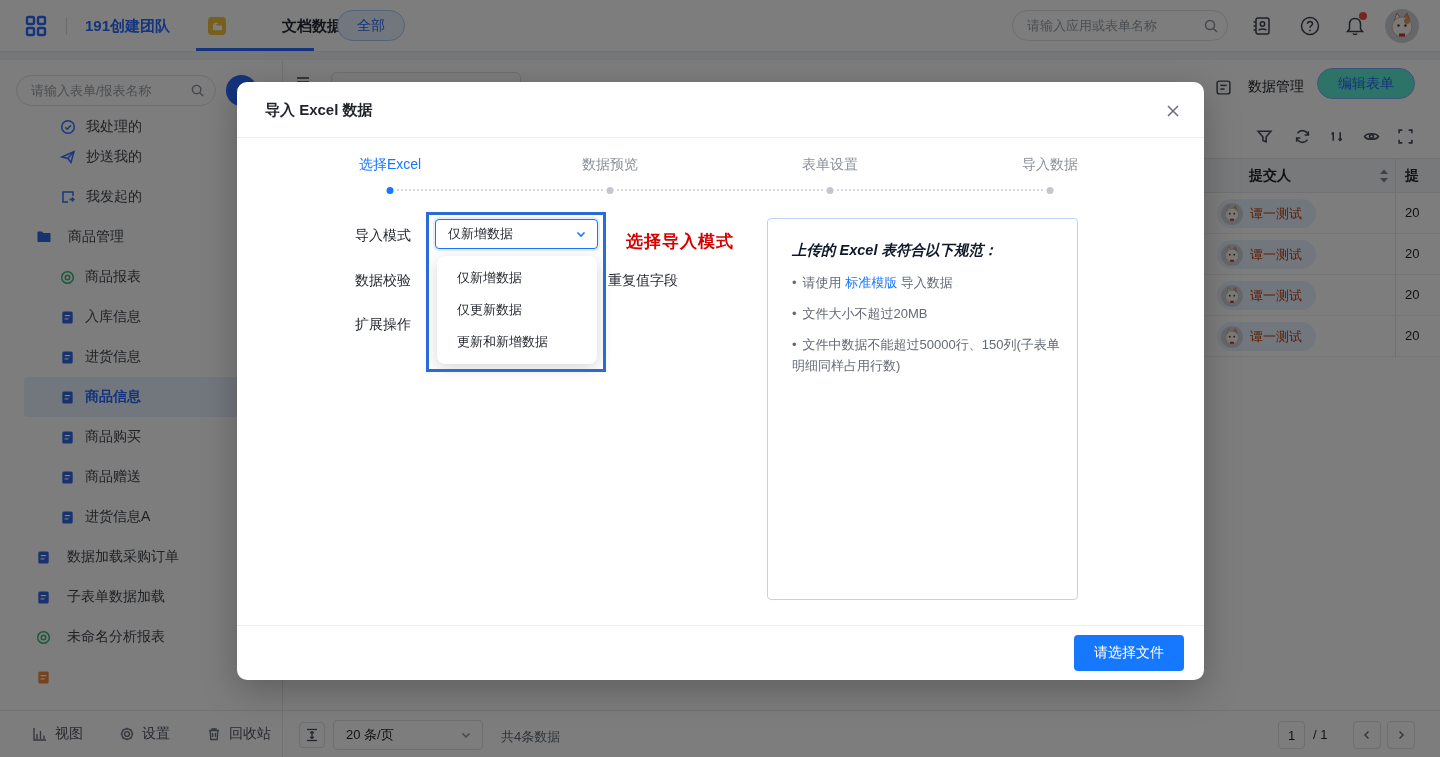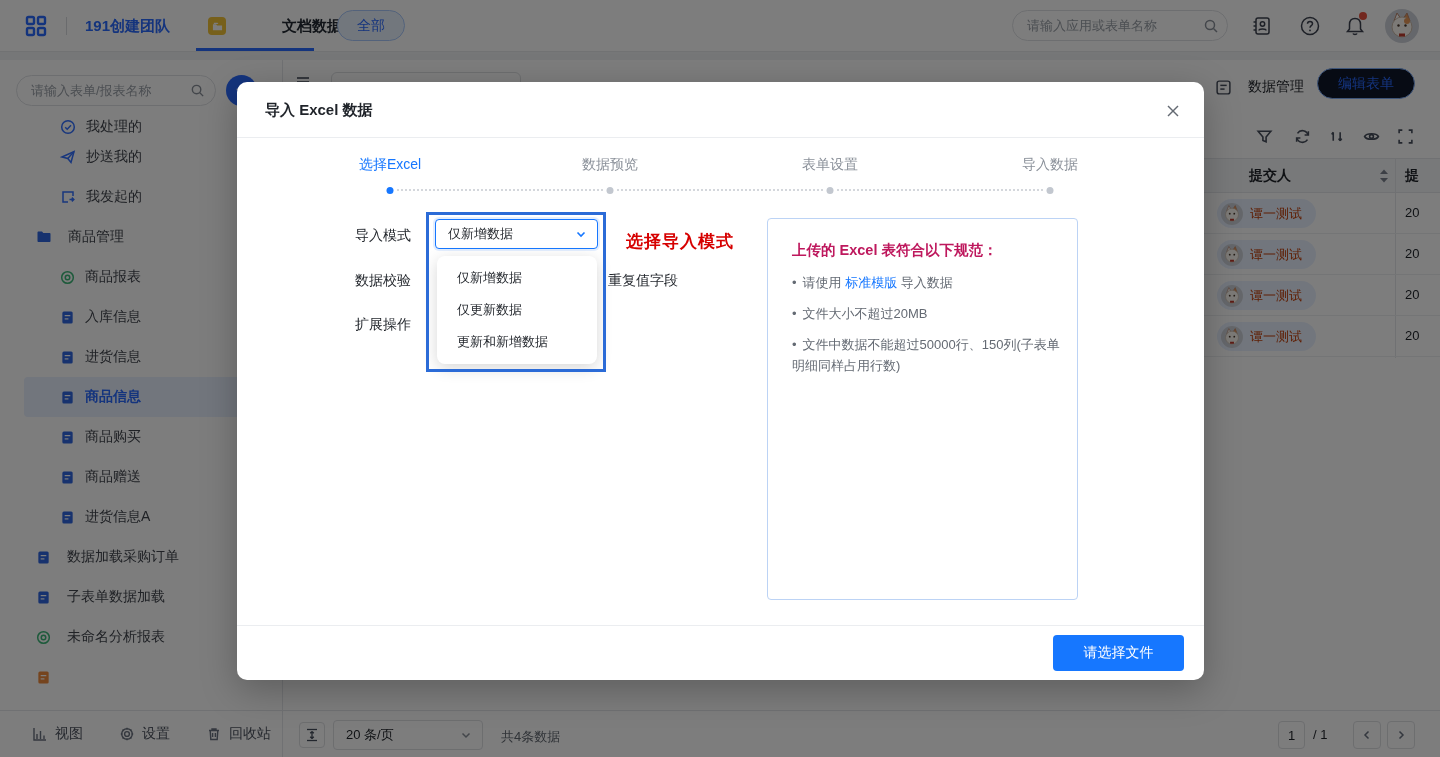--- a/index.html
+++ b/index.html
@@ -58,21 +58,21 @@
 
   
   #content { position:absolute; left:282px; top:60px; right:0; bottom:0; background:#fff;
     border-left:1px solid #e5e6eb; }
   .manage-box { position:absolute; left:48px; top:12px; width:190px; height:36px; border:1px solid #dee0e3;
     border-radius:6px; display:flex; align-items:center; padding-left:14px; font-size:14px; color:#1f2329; }
   .dm-group { position:absolute; left:932px; top:18px; display:flex; align-items:center; gap:16px;
     color:#1f2329; font-size:14px; }
   .edit-pill { position:absolute; left:1034px; top:8px; width:98px; height:31px; border-radius:16px;
     border:1px solid #7fadf7; color:#2a6aff; font-size:14px; display:flex; align-items:center;
-    justify-content:center; background:#0f172a; }
+    justify-content:center; background:#5eead4; }
   .tool-ic { position:absolute; top:68px; width:18px; height:18px; color:#474e5c; }
   .tbl-head { position:absolute; left:0; top:98px; right:0; height:35px; background:#f5f6f8;
     border-top:1px solid #e5e6eb; border-bottom:1px solid #e5e6eb; }
   .th-submitter { position:absolute; left:966px; top:8px; font-size:14px; color:#1f2329; font-weight:600; }
   .th-next { position:absolute; left:1122px; top:8px; font-size:14px; color:#1f2329; font-weight:600; }
   .caret-ud { position:absolute; left:1096px; top:9px; width:10px; height:16px; color:#7a828e; }
   .col-div { position:absolute; left:1112px; top:98px; width:1px; height:200px; background:#e5e6eb; }
   .t-row { position:absolute; left:0; right:0; height:41px; border-bottom:1px solid #eceef1; }
   .chip { position:absolute; left:934px; top:6px; height:29px; border-radius:15px; background:#e9f1ff;
     display:flex; align-items:center; padding:0 14px 0 4px; gap:7px; }
@@ -116,26 +116,26 @@
   .m-menu { position:absolute; left:200px; top:174px; width:160px; height:108px; background:#fff;
     border-radius:8px; box-shadow:0 4px 16px rgba(0,0,0,.16); z-index:4; padding-top:6px; }
   .m-opt { height:32px; display:flex; align-items:center; padding-left:20px; font-size:13px; color:#1f2329; }
   .ann-box { position:absolute; left:189px; top:130px; width:180px; height:160px; border:3px solid #2b6bd7;
     z-index:6; pointer-events:none; }
   .ann-txt { position:absolute; left:389px; top:148px; font-size:17px; font-weight:700; color:#d60000;
     letter-spacing:1px; z-index:6; }
   .partial-txt { position:absolute; left:371px; top:190px; font-size:14px; color:#1f2329; }
   .rules { position:absolute; left:530px; top:136px; width:311px; height:382px; border:1px solid #bcd3f5;
     border-radius:4px; }
-  .rules-title { position:absolute; left:24px; top:22px; font-size:14.5px; font-weight:700; color:#be185d; }
+  .rules-title { position:absolute; left:24px; top:22px; font-size:14.5px; font-weight:700; color:#0f172a;font-style:italic; }
   .rule { position:absolute; left:24px; width:268px; font-size:13px; color:#646a73; line-height:21px; }
   .rule .dot { color:#646a73; margin-right:6px; }
   .rule a.lnk { color:#1677ff; text-decoration:none; }
   .m-footer { position:absolute; left:0; bottom:0; width:967px; height:55px; border-top:1px solid #ebedf0; }
-  .file-btn { position:absolute; right:20px; top:9px; width:131px; height:36px; background:#1677ff;
+  .file-btn { position:absolute; right:20px; top:9px; width:110px; height:36px; background:#1677ff;
     color:#fff; border:0; border-radius:4px; font-size:14px; font-family:"Liberation Sans",sans-serif; }
 
   svg { display:block; }
 </style>
 </head>
 <body>
 
 <div id="stage">
 
   <div id="nav">

